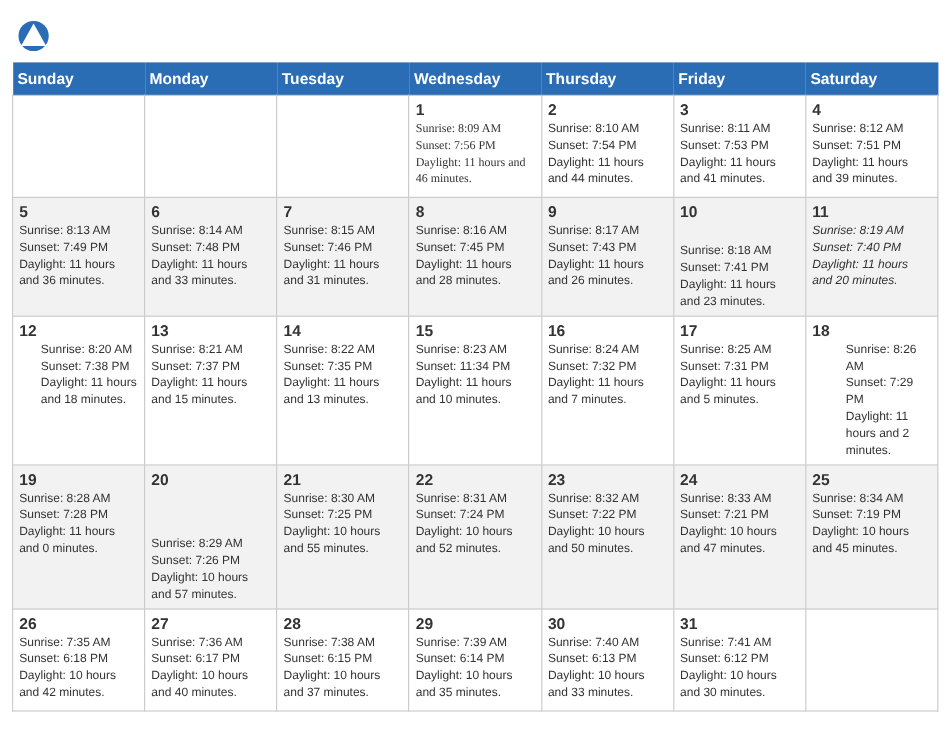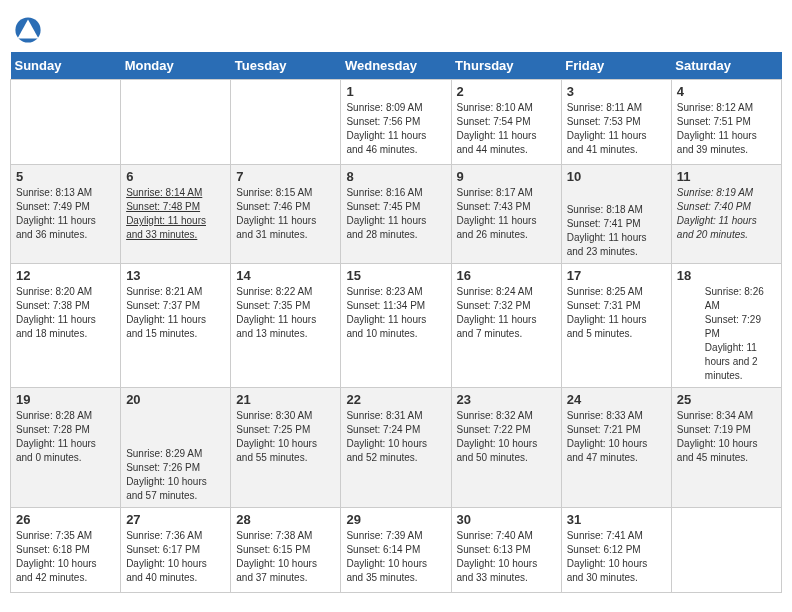--- a/index.html
+++ b/index.html
@@ -118,21 +118,21 @@
         <th class="day-header">Saturday</th>
       </tr>
   </thead>
   <tbody id="calendar-body">
   <tr>
         <td class="empty-cell"></td>
         <td class="empty-cell"></td>
         <td class="empty-cell"></td>
         <td>
           <div class="day-num">1</div>
-          <div class="cell-info" style="white-space: pre-line;">Sunrise: 8:09 AM
+          <div class="cell-info" style="white-space: pre-line; font-family: Liberation Serif, serif;">Sunrise: 8:09 AM
 Sunset: 7:56 PM
 Daylight: 11 hours and 46 minutes.</div>
         </td>
         <td>
           <div class="day-num">2</div>
           <div class="cell-info" style="white-space: pre-line;">Sunrise: 8:10 AM
 Sunset: 7:54 PM
 Daylight: 11 hours and 44 minutes.</div>
         </td>
         <td>
@@ -150,21 +150,21 @@
       </tr>
       <tr>
         <td>
           <div class="day-num">5</div>
           <div class="cell-info" style="white-space: pre-line;">Sunrise: 8:13 AM
 Sunset: 7:49 PM
 Daylight: 11 hours and 36 minutes.</div>
         </td>
         <td>
           <div class="day-num">6</div>
-          <div class="cell-info" style="white-space: pre-line; text-decoration: underline;">Sunrise: 8:14 AM
+          <div class="cell-info" style="white-space: pre-line;">Sunrise: 8:14 AM
 Sunset: 7:48 PM
 Daylight: 11 hours and 33 minutes.</div>
         </td>
         <td>
           <div class="day-num">7</div>
           <div class="cell-info" style="white-space: pre-line;">Sunrise: 8:15 AM
 Sunset: 7:46 PM
 Daylight: 11 hours and 31 minutes.</div>
         </td>
         <td>
@@ -188,21 +188,21 @@
         <td>
           <div class="day-num">11</div>
           <div class="cell-info" style="white-space: pre-line; font-style: italic;">Sunrise: 8:19 AM
 Sunset: 7:40 PM
 Daylight: 11 hours and 20 minutes.</div>
         </td>
       </tr>
       <tr>
         <td>
           <div class="day-num">12</div>
-          <div class="cell-info" style="white-space: pre-line;">Sunrise: 8:20 AM
+          <div class="cell-info" style="white-space: pre-line; margin-left: 18px;">Sunrise: 8:20 AM
 Sunset: 7:38 PM
 Daylight: 11 hours and 18 minutes.</div>
         </td>
         <td>
           <div class="day-num">13</div>
           <div class="cell-info" style="white-space: pre-line;">Sunrise: 8:21 AM
 Sunset: 7:37 PM
 Daylight: 11 hours and 15 minutes.</div>
         </td>
         <td>

